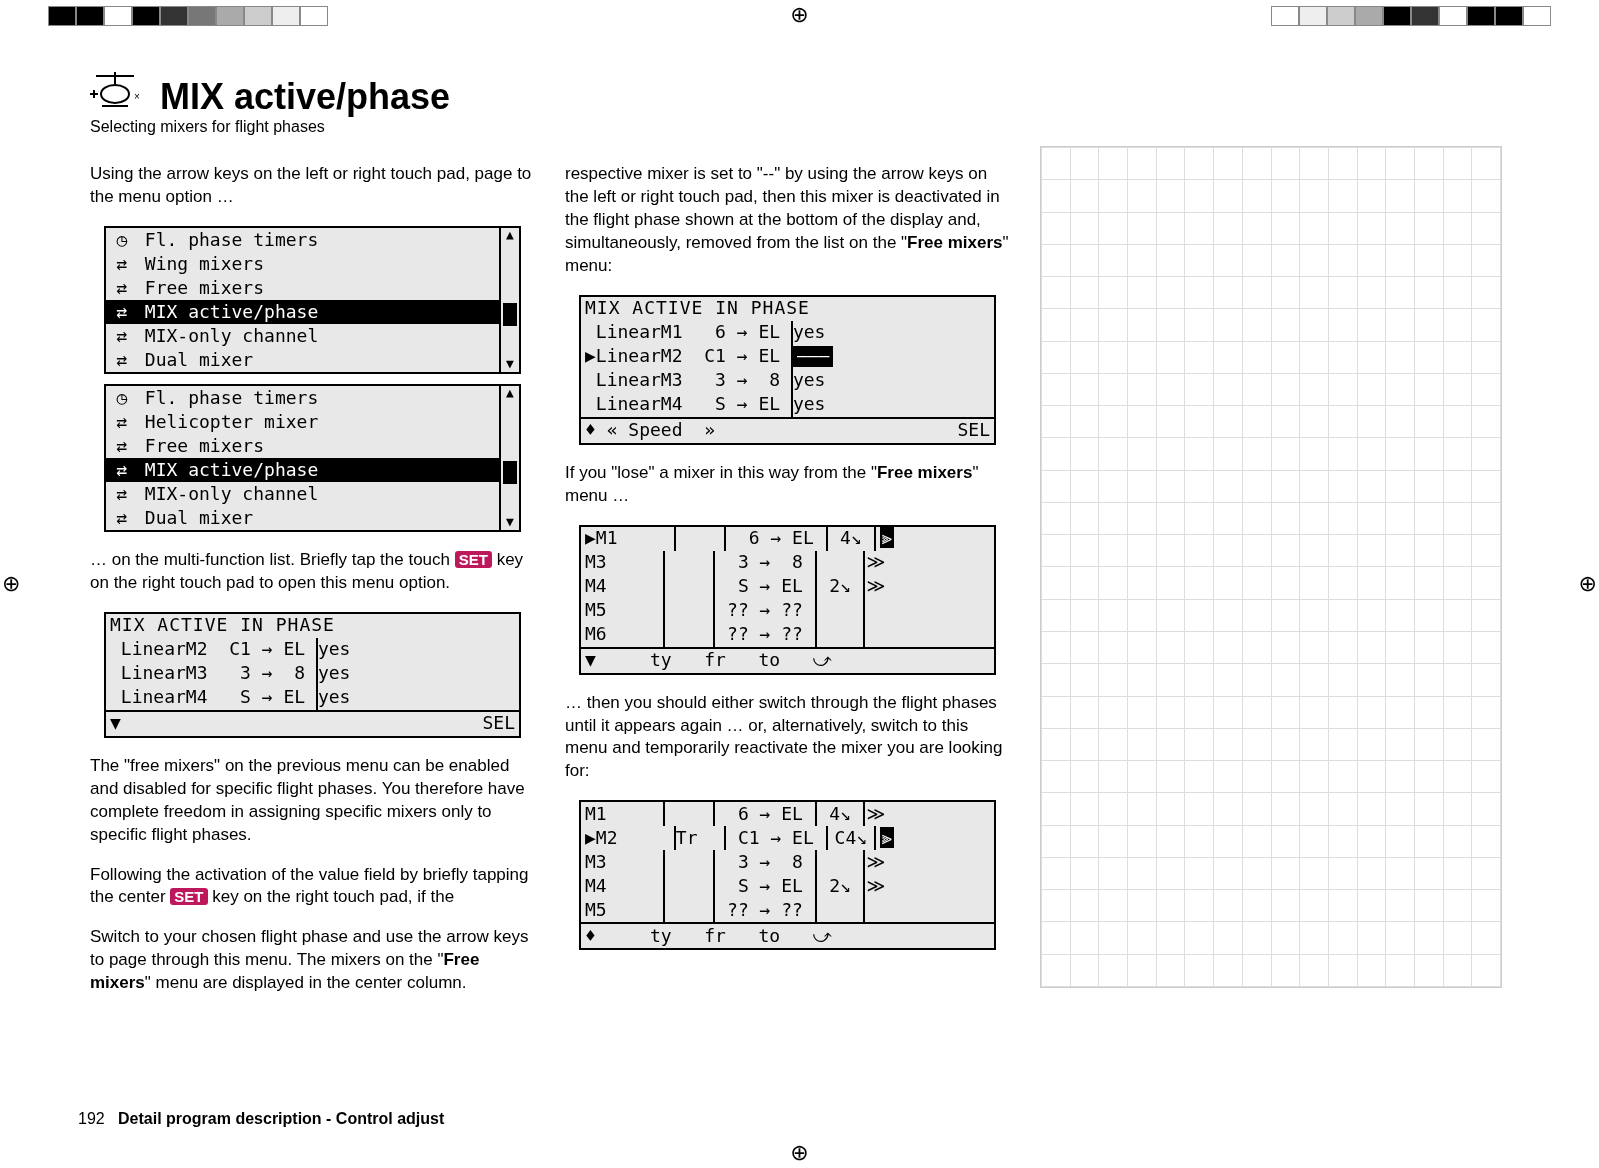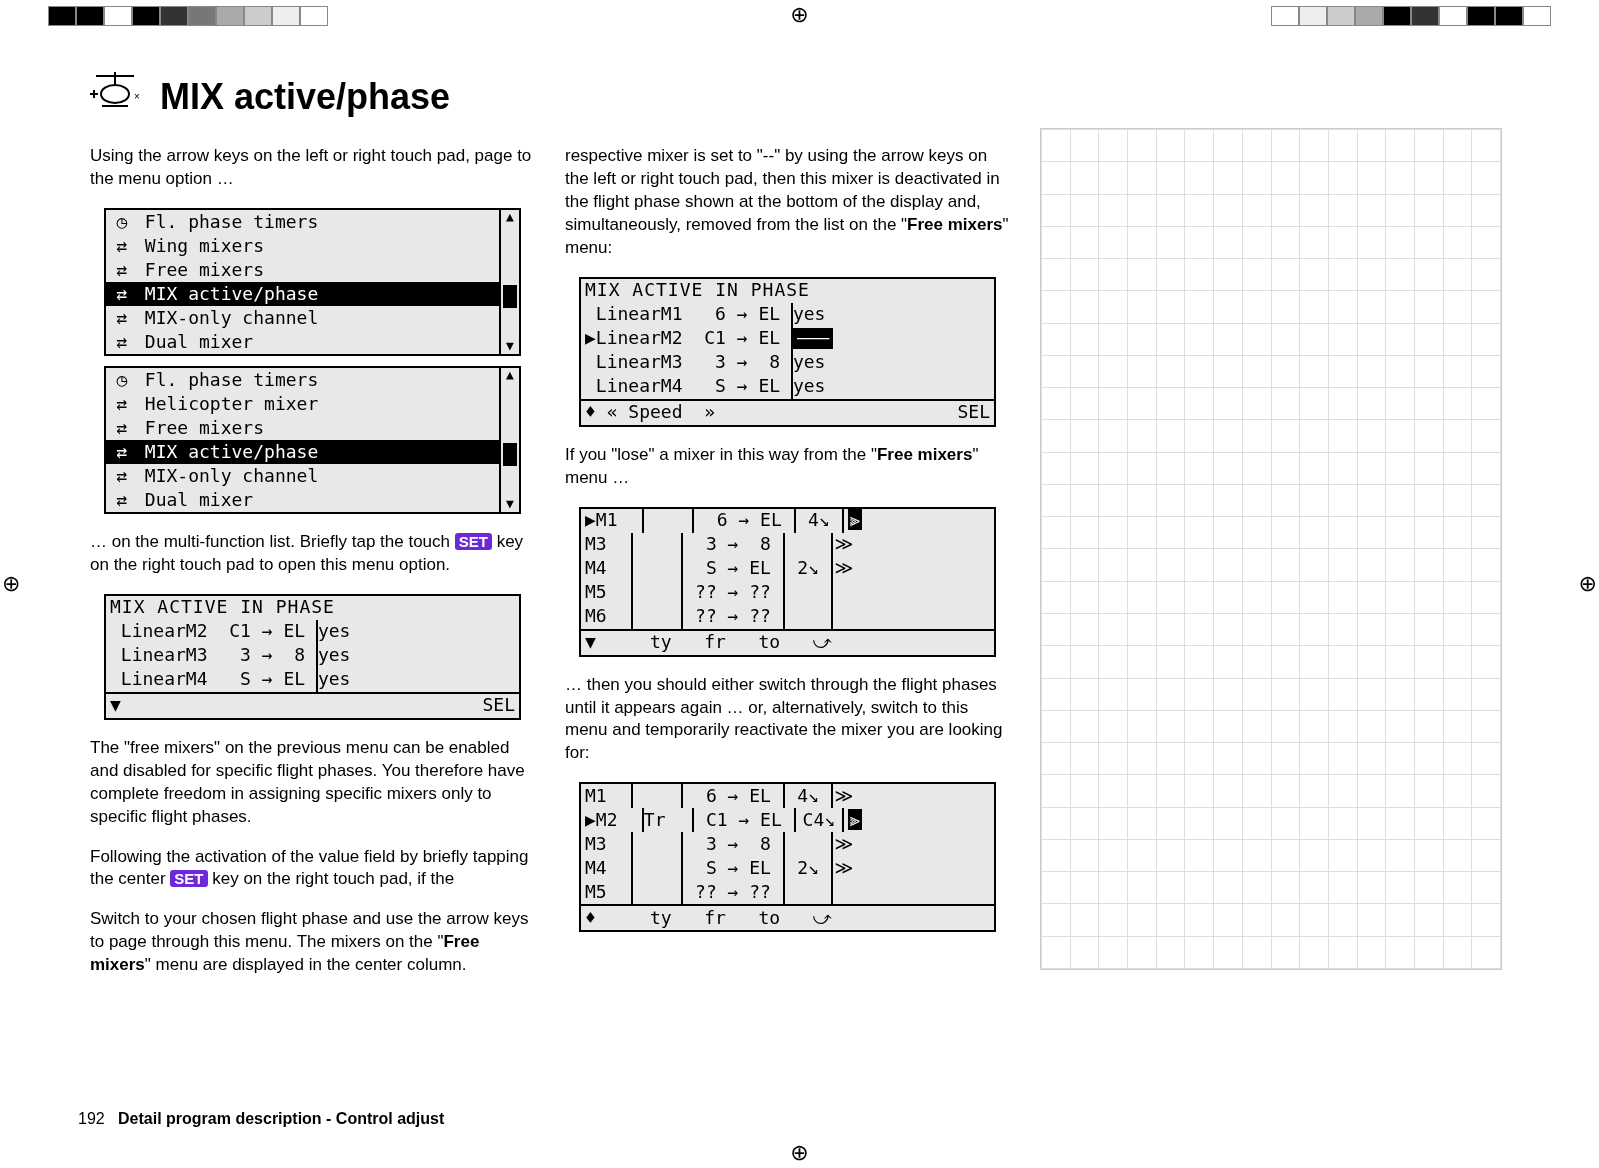--- a/index.html
+++ b/index.html
@@ -23,23 +23,23 @@
 .lcd .row{display:flex;align-items:center;height:24px;padding:0 4px;white-space:pre}
 .lcd .row.sel{background:#000;color:#fff}
 .lcd .title{text-align:center;letter-spacing:1px}
 .lcd .footer{border-top:2px solid #000}
 .lcd .scrollbar{position:absolute;right:0;top:0;bottom:0;width:18px;border-left:2px solid #000;background:#e8e8e8;display:flex;flex-direction:column;justify-content:space-between;align-items:center}
 .lcd .scrollbar span{font-size:13px}
 .lcd .scrollbar .thumb{position:absolute;left:2px;right:2px;background:#000}
 .lcd.menu{padding-right:18px}
 .lcd .miconc{display:inline-flex;width:24px;justify-content:center}
 .lcd.table .row>span{display:inline-block}
-.c1{width:46px}.c2{width:48px}.c3{width:100px;text-align:center}.c4{width:46px;text-align:center}.c5{width:22px;text-align:center}
+.c1{width:78px}.c2{width:48px}.c3{width:100px;text-align:center}.c4{width:46px;text-align:center}.c5{width:22px;text-align:center}
 .vline{display:inline-block;width:2px;background:#000;height:24px;vertical-align:middle}
-.set{background:#6d28d9;color:#fff;padding:0 4px;font-weight:700;font-size:15px;border-radius:3px}
+.set{background:#be185d;color:#fff;padding:0 4px;font-weight:700;font-size:15px;border-radius:3px}
 .notesgrid{border:1px solid #ccc;width:100%;height:840px}
 .notesgrid table{border-collapse:collapse;width:100%;height:100%}
 .notesgrid td{border:1px solid #ddd}
 .footerline{position:absolute;bottom:40px;left:78px;font-size:16px}
 .footerline b{font-weight:700}
 </style>
 </head>
 <body>
 
 <div class="regmark top">⊕</div>
@@ -79,20 +79,21 @@
           <line x1="25" y1="2" x2="25" y2="14" stroke="#000" stroke-width="2"></line>
           <ellipse cx="25" cy="24" rx="14" ry="9" fill="none" stroke="#000" stroke-width="2"></ellipse>
           <line x1="8" y1="24" x2="0" y2="24" stroke="#000" stroke-width="2"></line>
           <line x1="4" y1="20" x2="4" y2="28" stroke="#000" stroke-width="2"></line>
           <line x1="12" y1="36" x2="38" y2="36" stroke="#000" stroke-width="2"></line>
           <text x="44" y="30" font-size="10">×</text>
         </svg>
     </span>
     <h1>MIX active/phase</h1>
   </div>
+  <div class="sub">Selecting mixers for flight phases</div>
 
   <div class="threecol">
 
     <div class="col">
       <p>Using the arrow keys on the left or right touch pad, page to the menu option …</p>
 
       <div class="lcd menu" id="menu1">
         <div class="row"><span class="miconc">◷</span> Fl. phase timers</div>
           <div class="row"><span class="miconc">⇄</span> Wing mixers</div>
           <div class="row"><span class="miconc">⇄</span> Free mixers</div>

